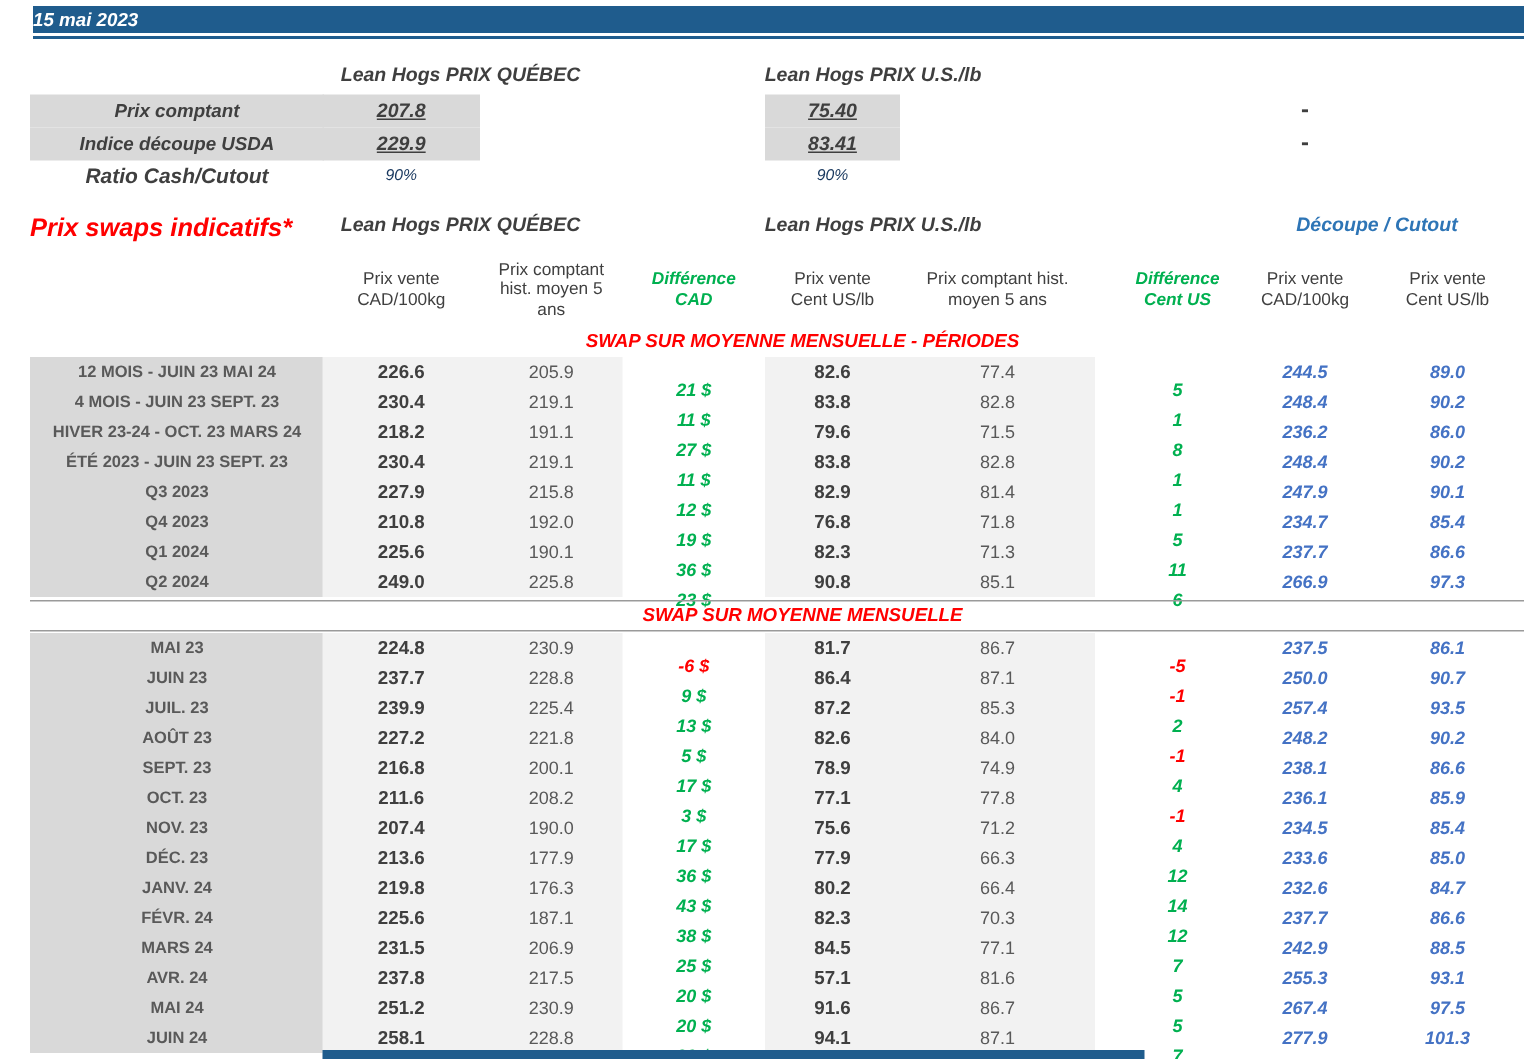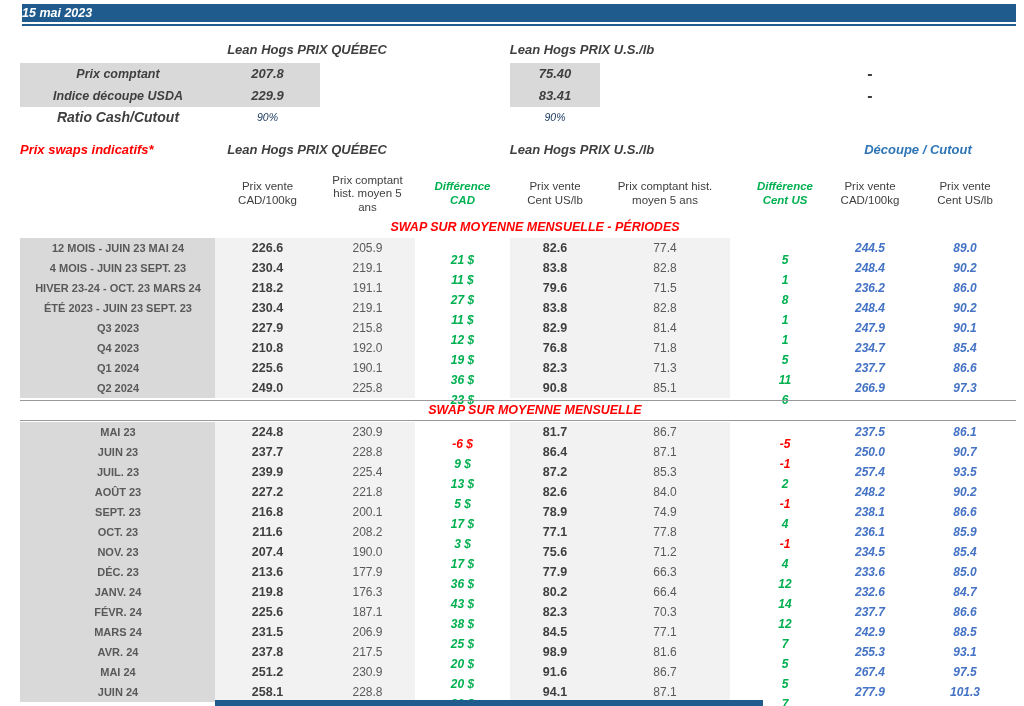--- a/index.html
+++ b/index.html
@@ -21,27 +21,27 @@
   .col-diffus {left:735px;width:100px;}
   .col-cutcad {left:820px;width:100px;}
   .col-cutus  {left:915px;width:100px;}
   .row{position:absolute;left:0;width:1024px;}
 
   
   .spot-h{position:absolute;top:42px;font-style:italic;font-weight:bold;font-size:13px;color:#3F3F3F;text-align:center;}
   .spot-row{height:22px;}
   .spot-cell{position:absolute;top:0;height:22px;line-height:22px;text-align:center;}
   .spot-label{background:#D9D9D9;font-style:italic;font-weight:bold;font-size:12.5px;color:#3F3F3F;}
-  .spot-val{background:#D9D9D9;font-style:italic;font-weight:bold;font-size:13px;color:#3F3F3F;}
+  .spot-val{background:#D9D9D9;font-style:italic;font-weight:bold;font-size:13px;color:#3F3F3F;text-decoration:underline;}
   .ratio-label{font-style:italic;font-weight:bold;font-size:14px;color:#3F3F3F;background:none;}
   .ratio-val{font-style:italic;font-size:10.5px;color:#17375E;background:none;}
   .dash{font-weight:bold;color:#3F3F3F;}
 
   
-  .swaps-title{position:absolute;left:20px;top:142px;font-style:italic;font-weight:bold;font-size:13px;color:#FF0000;}
+  .swaps-title{position:absolute;left:20px;top:142px;font-style:italic;font-weight:bold;font-size:17px;color:#FF0000;}
   .grp-h{position:absolute;top:142px;font-style:italic;font-weight:bold;font-size:13px;color:#3F3F3F;text-align:center;}
   .grp-h.blue{color:#2E75B6;}
   .colheads{position:absolute;left:0;top:167px;width:1008px;height:54px;}
   .colhead{position:absolute;top:0;height:54px;display:flex;align-items:center;justify-content:center;
            text-align:center;font-size:11.5px;color:#404040;white-space:pre-line;line-height:1.18;}
   .colhead.green{color:#00B050;font-style:italic;font-weight:bold;}
 
   
   .sec-title{position:absolute;left:46px;width:978px;text-align:center;
              font-style:italic;font-weight:bold;font-size:12.5px;color:#FF0000;}
@@ -330,21 +330,21 @@
         <div class="cell c-hist col-histus">77.1</div>
         <div class="cell c-diff col-diffus">7</div>
         <div class="cell c-cut col-cutcad">242.9</div>
         <div class="cell c-cut col-cutus">88.5</div>
       </div>
       <div class="trow">
         <div class="cell c-label col-label">AVR. 24</div>
         <div class="cell c-pv col-pvcad">237.8</div>
         <div class="cell c-hist col-histcad">217.5</div>
         <div class="cell c-diff col-diffcad">20 $</div>
-        <div class="cell c-pv col-pvus">98.9</div>
+        <div class="cell c-pv col-pvus">57.1</div>
         <div class="cell c-hist col-histus">81.6</div>
         <div class="cell c-diff col-diffus">5</div>
         <div class="cell c-cut col-cutcad">255.3</div>
         <div class="cell c-cut col-cutus">93.1</div>
       </div>
       <div class="trow">
         <div class="cell c-label col-label">MAI 24</div>
         <div class="cell c-pv col-pvcad">251.2</div>
         <div class="cell c-hist col-histcad">230.9</div>
         <div class="cell c-diff col-diffcad">20 $</div>

